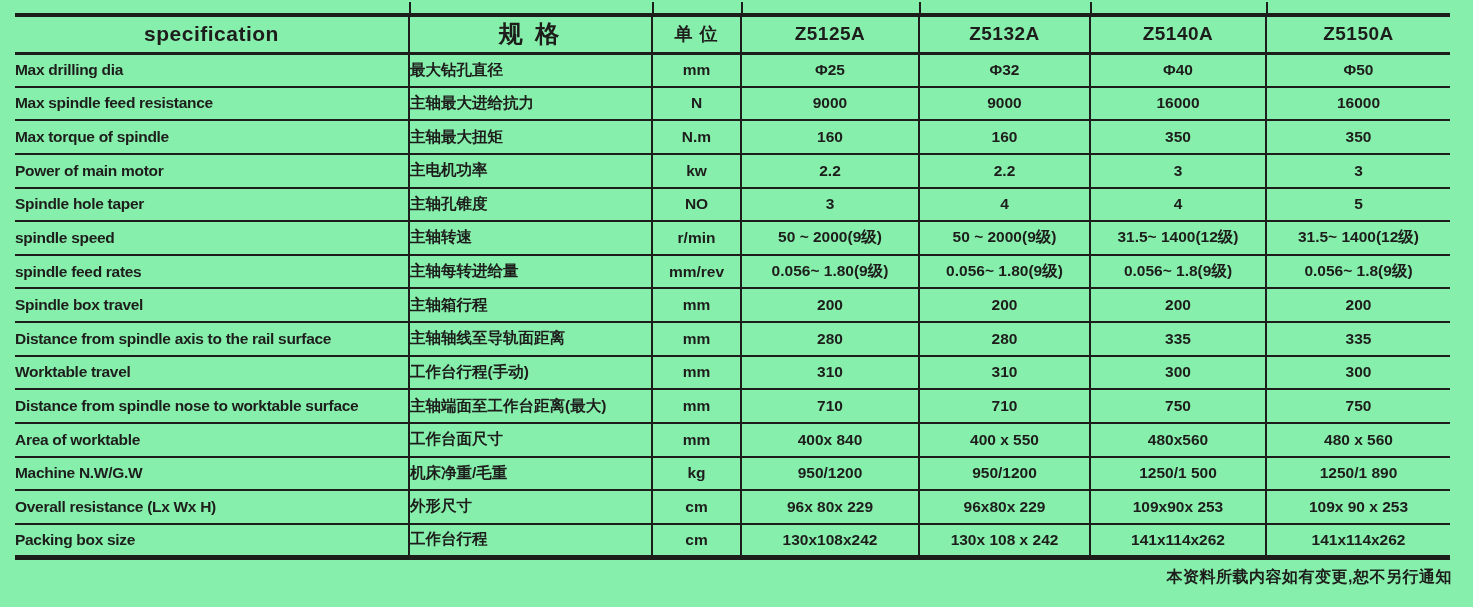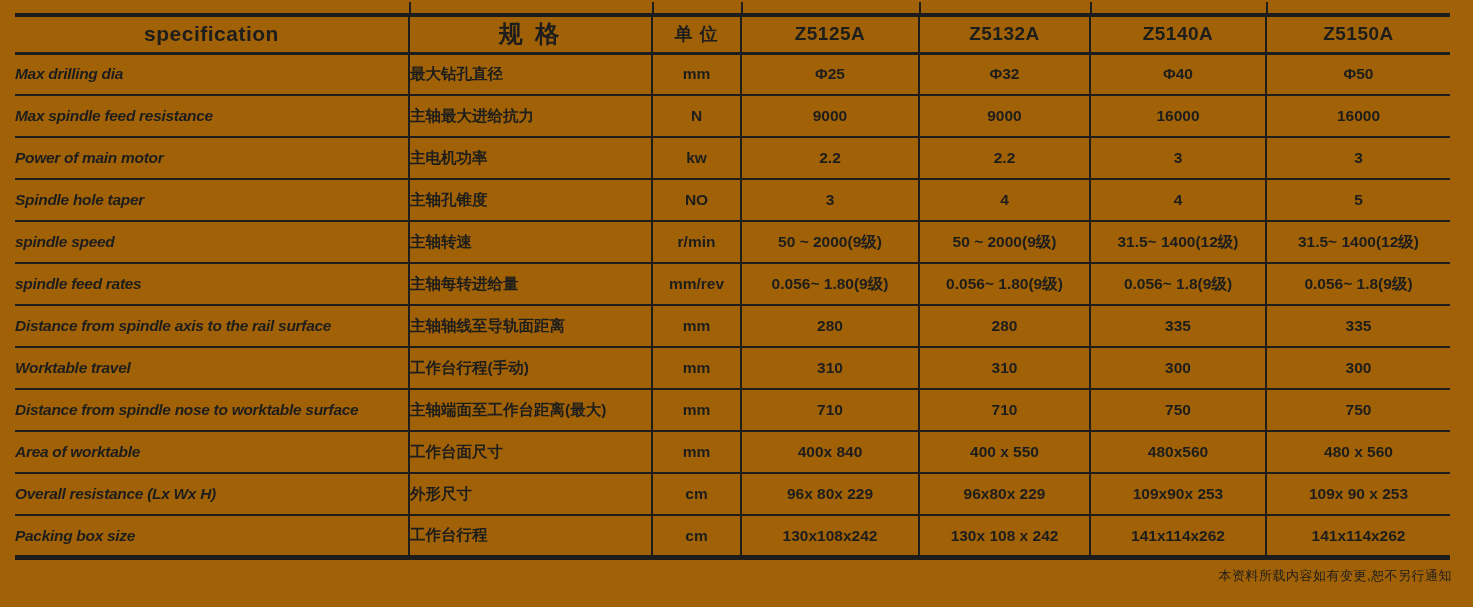--- a/index.html
+++ b/index.html
@@ -1,21 +1,21 @@
 <!DOCTYPE html>
 <html><head>
 <meta charset="utf-8">
 <style>
   * { box-sizing: border-box; }
   html, body { margin: 0; padding: 0; background: #ffffff; }
   .page {
     position: relative;
     width: 1473px;
     height: 607px;
-    background: #a16207;
+    background: #86efac;
     font-family: "Liberation Sans", sans-serif;
     font-weight: 700;
     color: #1d1d1b;
     overflow: hidden;
   }
   table.spec {
     position: absolute;
     left: 15px;
     top: 13px;
     width: 1435px;
@@ -36,39 +36,39 @@
   .spec tr > *:first-child { border-left: 0; }
   .spec tr > *:last-child  { border-right: 0; }
   .spec thead th { border-bottom: 3px solid #1d1d1b; height: 38px; }
   .spec tbody tr { height: 31px; }
 
   .h-en    { font-size: 21px; letter-spacing: 0.5px; text-align: center; }
   .h-cn    { font-size: 24px; letter-spacing: 3px; text-align: center; }
   .h-unit  { font-size: 18px; letter-spacing: 1px; text-align: center; }
   .h-model { font-size: 19px; letter-spacing: 0.5px; text-align: center; }
 
-  .c-en   { text-align: left; padding-left: 7px;  font-size: 15.5px; letter-spacing: -0.3px; white-space: nowrap; font-style: italic; }
+  .c-en   { text-align: left; padding-left: 7px;  font-size: 15.5px; letter-spacing: -0.3px; white-space: nowrap; }
   .c-cn   { text-align: left; padding-left: 8px;  font-size: 15.5px; white-space: nowrap; }
   .c-unit { text-align: center; font-size: 15.5px; }
   .c-val  { text-align: center; font-size: 15.5px; white-space: nowrap; }
 
   .stub {
     position: absolute;
     top: 2px;
     width: 2px;
     height: 12px;
     background: #1d1d1b;
   }
   .footer-note {
     position: absolute;
     top: 567px;
     right: 21px;
-    font-size: 13px;
+    font-size: 16px;
     letter-spacing: 0.5px;
-    font-weight: 400;
+    font-weight: 700;
     color: #1d1d1b;
     white-space: nowrap;
   }
 </style>
 </head>
 <body>
 
 <div class="page">
 
   <div class="stub" style="left:409px"></div>
@@ -112,20 +112,29 @@
         <tr>
           <td class="c-en">Max spindle feed resistance</td>
           <td class="c-cn">主轴最大进给抗力</td>
           <td class="c-unit">N</td>
           <td class="c-val">9000</td>
           <td class="c-val">9000</td>
           <td class="c-val">16000</td>
           <td class="c-val">16000</td>
         </tr>
         <tr>
+          <td class="c-en">Max torque of spindle</td>
+          <td class="c-cn">主轴最大扭矩</td>
+          <td class="c-unit">N.m</td>
+          <td class="c-val">160</td>
+          <td class="c-val">160</td>
+          <td class="c-val">350</td>
+          <td class="c-val">350</td>
+        </tr>
+        <tr>
           <td class="c-en">Power of main motor</td>
           <td class="c-cn">主电机功率</td>
           <td class="c-unit">kw</td>
           <td class="c-val">2.2</td>
           <td class="c-val">2.2</td>
           <td class="c-val">3</td>
           <td class="c-val">3</td>
         </tr>
         <tr>
           <td class="c-en">Spindle hole taper</td>
@@ -148,20 +157,29 @@
         <tr>
           <td class="c-en">spindle feed rates</td>
           <td class="c-cn">主轴每转进给量</td>
           <td class="c-unit">mm/rev</td>
           <td class="c-val">0.056~ 1.80(9级)</td>
           <td class="c-val">0.056~ 1.80(9级)</td>
           <td class="c-val">0.056~ 1.8(9级)</td>
           <td class="c-val">0.056~ 1.8(9级)</td>
         </tr>
         <tr>
+          <td class="c-en">Spindle box travel</td>
+          <td class="c-cn">主轴箱行程</td>
+          <td class="c-unit">mm</td>
+          <td class="c-val">200</td>
+          <td class="c-val">200</td>
+          <td class="c-val">200</td>
+          <td class="c-val">200</td>
+        </tr>
+        <tr>
           <td class="c-en">Distance from spindle axis to the rail surface</td>
           <td class="c-cn">主轴轴线至导轨面距离</td>
           <td class="c-unit">mm</td>
           <td class="c-val">280</td>
           <td class="c-val">280</td>
           <td class="c-val">335</td>
           <td class="c-val">335</td>
         </tr>
         <tr>
           <td class="c-en">Worktable travel</td>
@@ -182,20 +200,29 @@
           <td class="c-val">750</td>
         </tr>
         <tr>
           <td class="c-en">Area of worktable</td>
           <td class="c-cn">工作台面尺寸</td>
           <td class="c-unit">mm</td>
           <td class="c-val">400x 840</td>
           <td class="c-val">400 x 550</td>
           <td class="c-val">480x560</td>
           <td class="c-val">480 x 560</td>
+        </tr>
+        <tr>
+          <td class="c-en">Machine N.W/G.W</td>
+          <td class="c-cn">机床净重/毛重</td>
+          <td class="c-unit">kg</td>
+          <td class="c-val">950/1200</td>
+          <td class="c-val">950/1200</td>
+          <td class="c-val">1250/1 500</td>
+          <td class="c-val">1250/1 890</td>
         </tr>
         <tr>
           <td class="c-en">Overall resistance (Lx Wx H)</td>
           <td class="c-cn">外形尺寸</td>
           <td class="c-unit">cm</td>
           <td class="c-val">96x 80x 229</td>
           <td class="c-val">96x80x 229</td>
           <td class="c-val">109x90x 253</td>
           <td class="c-val">109x 90 x 253</td>
         </tr>

